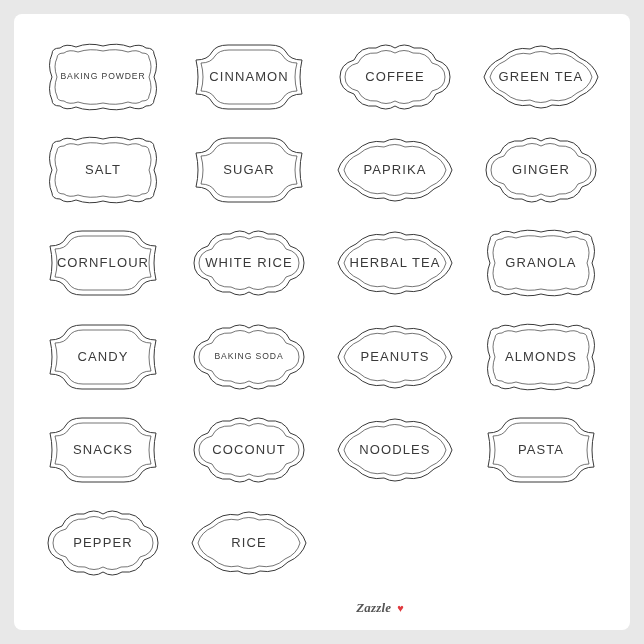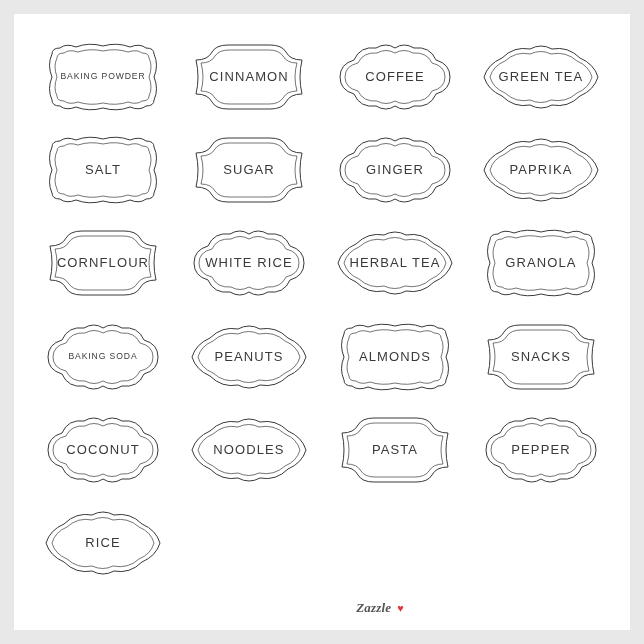--- a/index.html
+++ b/index.html
@@ -13,21 +13,21 @@
     font-family: "Liberation Sans", sans-serif;
     overflow: hidden;
   }
   #sheet {
     position: absolute;
     left: 14px;
     top: 14px;
     width: 616px;
     height: 616px;
     background: #ffffff;
-    border-radius: 0;
+    border-radius: 8px;
   }
   #label-grid {
     position: absolute;
     left: 18px;
     top: 16px;
     width: 580px;
     height: 560px;
     display: grid;
     grid-template-columns: repeat(4, 1fr);
     grid-template-rows: repeat(6, 1fr);
@@ -159,34 +159,34 @@
           <path d="M8 20 Q20 20 24 12 Q28 5 40 5 L82 5 Q94 5 98 12 Q102 20 114 20 Q110 37 114 54 Q102 54 98 62 Q94 69 82 69 L40 69 Q28 69 24 62 Q20 54 8 54 Q12 37 8 20 Z" fill="none" stroke="#3a3a3a" stroke-width="1"></path>
           <path d="M13 23 Q23 23 27 16 Q31 10 41 10 L81 10 Q91 10 95 16 Q99 23 109 23 Q105 37 109 51 Q99 51 95 58 Q91 64 81 64 L41 64 Q31 64 27 58 Q23 51 13 51 Q17 37 13 23 Z" fill="none" stroke="#3a3a3a" stroke-width="0.7"></path>
         </svg>
         <span class="label-text">SUGAR</span>
       </div>
     </div>
 
     <div class="label-cell">
       <div class="label-shape">
         <svg viewBox="0 0 122 74">
+          <path d="M4 37 Q8 24 22 18 Q34 6 50 9 Q61 3 72 9 Q88 6 100 18 Q114 24 118 37 Q114 50 100 56 Q88 68 72 65 Q61 71 50 65 Q34 68 22 56 Q8 50 4 37 Z" fill="none" stroke="#3a3a3a" stroke-width="1"></path>
+          <path d="M10 37 Q13 26 25 21 Q36 11 50 14 Q61 9 71 14 Q86 11 97 21 Q109 26 112 37 Q109 48 97 53 Q86 63 71 60 Q61 65 50 60 Q36 63 25 53 Q13 48 10 37 Z" fill="none" stroke="#3a3a3a" stroke-width="0.7"></path>
+        </svg>
+        <span class="label-text">PAPRIKA</span>
+      </div>
+    </div>
+
+    <div class="label-cell">
+      <div class="label-shape">
+        <svg viewBox="0 0 122 74">
           <path d="M6 37 Q6 24 20 20 Q26 6 42 8 Q52 2 61 8 Q70 2 80 8 Q96 6 102 20 Q116 24 116 37 Q116 50 102 54 Q96 68 80 66 Q70 72 61 66 Q52 72 42 66 Q26 68 20 54 Q6 50 6 37 Z" fill="none" stroke="#3a3a3a" stroke-width="1"></path>
           <path d="M11 37 Q11 26 24 23 Q29 12 43 13 Q52 8 61 13 Q70 8 79 13 Q93 12 98 23 Q111 26 111 37 Q111 48 98 51 Q93 62 79 61 Q70 66 61 61 Q52 66 43 61 Q29 62 24 51 Q11 48 11 37 Z" fill="none" stroke="#3a3a3a" stroke-width="0.7"></path>
         </svg>
         <span class="label-text">GINGER</span>
-      </div>
-    </div>
-
-    <div class="label-cell">
-      <div class="label-shape">
-        <svg viewBox="0 0 122 74">
-          <path d="M4 37 Q8 24 22 18 Q34 6 50 9 Q61 3 72 9 Q88 6 100 18 Q114 24 118 37 Q114 50 100 56 Q88 68 72 65 Q61 71 50 65 Q34 68 22 56 Q8 50 4 37 Z" fill="none" stroke="#3a3a3a" stroke-width="1"></path>
-          <path d="M10 37 Q13 26 25 21 Q36 11 50 14 Q61 9 71 14 Q86 11 97 21 Q109 26 112 37 Q109 48 97 53 Q86 63 71 60 Q61 65 50 60 Q36 63 25 53 Q13 48 10 37 Z" fill="none" stroke="#3a3a3a" stroke-width="0.7"></path>
-        </svg>
-        <span class="label-text">PAPRIKA</span>
       </div>
     </div>
 
 
     <div class="label-cell">
       <div class="label-shape">
         <svg viewBox="0 0 122 74">
           <path d="M8 20 Q20 20 24 12 Q28 5 40 5 L82 5 Q94 5 98 12 Q102 20 114 20 Q110 37 114 54 Q102 54 98 62 Q94 69 82 69 L40 69 Q28 69 24 62 Q20 54 8 54 Q12 37 8 20 Z" fill="none" stroke="#3a3a3a" stroke-width="1"></path>
           <path d="M13 23 Q23 23 27 16 Q31 10 41 10 L81 10 Q91 10 95 16 Q99 23 109 23 Q105 37 109 51 Q99 51 95 58 Q91 64 81 64 L41 64 Q31 64 27 58 Q23 51 13 51 Q17 37 13 23 Z" fill="none" stroke="#3a3a3a" stroke-width="0.7"></path>
         </svg>
@@ -217,20 +217,29 @@
     <div class="label-cell">
       <div class="label-shape">
         <svg viewBox="0 0 122 74">
           <path d="M10 14 Q10 8 18 8 Q24 3 34 7 Q47 2 61 6 Q75 2 88 7 Q98 3 104 8 Q112 8 112 14 Q117 25 112 37 Q117 49 112 60 Q112 66 104 66 Q98 71 88 67 Q75 72 61 68 Q47 72 34 67 Q24 71 18 66 Q10 66 10 60 Q5 49 10 37 Q5 25 10 14 Z" fill="none" stroke="#3a3a3a" stroke-width="1"></path>
           <path d="M15 18 Q15 13 22 13 Q27 9 36 12 Q48 8 61 11 Q74 8 86 12 Q95 9 100 13 Q107 13 107 18 Q111 26 107 37 Q111 48 107 56 Q107 61 100 61 Q95 65 86 62 Q74 66 61 63 Q48 66 36 62 Q27 65 22 61 Q15 61 15 56 Q11 48 15 37 Q11 26 15 18 Z" fill="none" stroke="#3a3a3a" stroke-width="0.7"></path>
         </svg>
         <span class="label-text">GRANOLA</span>
       </div>
     </div>
 
+    <div class="label-cell">
+      <div class="label-shape">
+        <svg viewBox="0 0 122 74">
+          <path d="M8 20 Q20 20 24 12 Q28 5 40 5 L82 5 Q94 5 98 12 Q102 20 114 20 Q110 37 114 54 Q102 54 98 62 Q94 69 82 69 L40 69 Q28 69 24 62 Q20 54 8 54 Q12 37 8 20 Z" fill="none" stroke="#3a3a3a" stroke-width="1"></path>
+          <path d="M13 23 Q23 23 27 16 Q31 10 41 10 L81 10 Q91 10 95 16 Q99 23 109 23 Q105 37 109 51 Q99 51 95 58 Q91 64 81 64 L41 64 Q31 64 27 58 Q23 51 13 51 Q17 37 13 23 Z" fill="none" stroke="#3a3a3a" stroke-width="0.7"></path>
+        </svg>
+        <span class="label-text">CANDY</span>
+      </div>
+    </div>
 
     <div class="label-cell">
       <div class="label-shape">
         <svg viewBox="0 0 122 74">
           <path d="M6 37 Q6 24 20 20 Q26 6 42 8 Q52 2 61 8 Q70 2 80 8 Q96 6 102 20 Q116 24 116 37 Q116 50 102 54 Q96 68 80 66 Q70 72 61 66 Q52 72 42 66 Q26 68 20 54 Q6 50 6 37 Z" fill="none" stroke="#3a3a3a" stroke-width="1"></path>
           <path d="M11 37 Q11 26 24 23 Q29 12 43 13 Q52 8 61 13 Q70 8 79 13 Q93 12 98 23 Q111 26 111 37 Q111 48 98 51 Q93 62 79 61 Q70 66 61 61 Q52 66 43 61 Q29 62 24 51 Q11 48 11 37 Z" fill="none" stroke="#3a3a3a" stroke-width="0.7"></path>
         </svg>
         <span class="label-text small">BAKING SODA</span>
       </div>
     </div>

